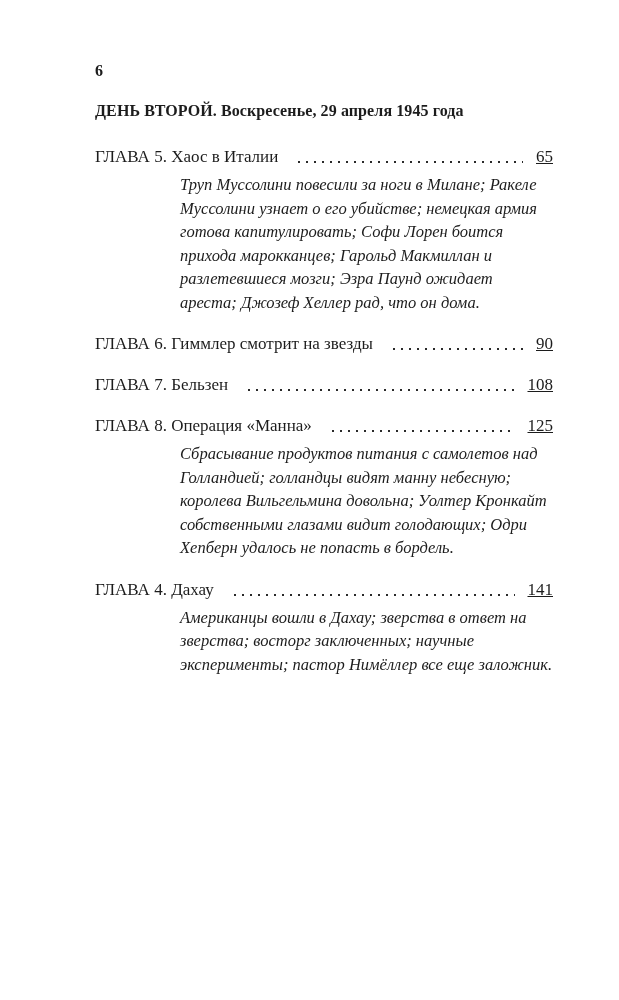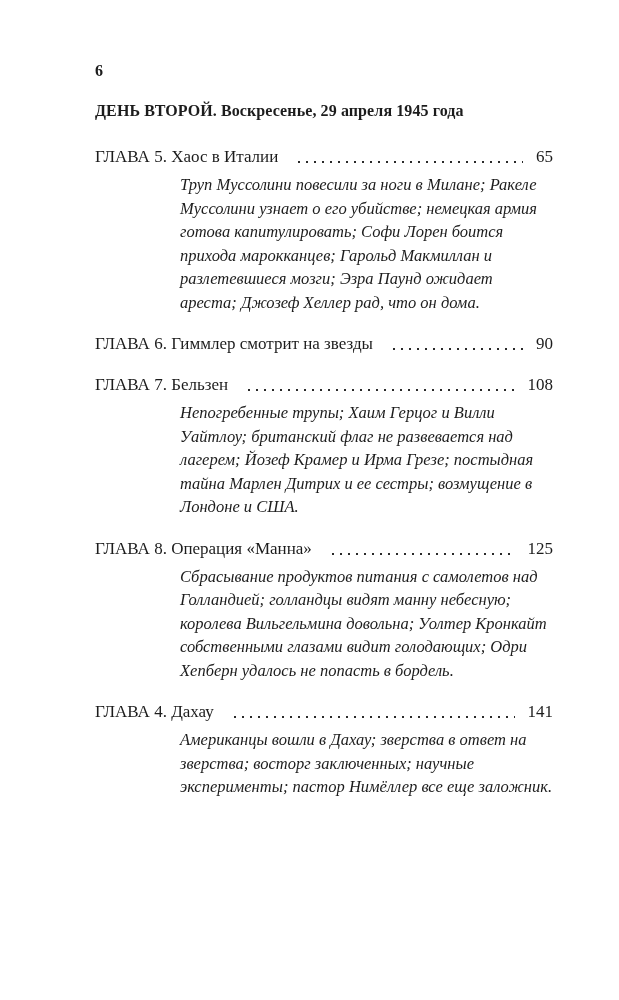--- a/index.html
+++ b/index.html
@@ -51,20 +51,21 @@
     align-self: stretch;
     margin: 0 5px 0 7px;
     background-image: radial-gradient(circle, #2a2a2a 1.15px, rgba(0,0,0,0) 1.45px);
     background-size: 8px 4px;
     background-repeat: repeat-x;
     background-position: 2px calc(100% - 4px);
   }
   .toc-page {
     white-space: nowrap;
     flex: 0 0 auto;
+    text-decoration: underline;
   }
   .toc-summary {
     font-style: italic;
     font-size: 16.5px;
     line-height: 23.5px;
     margin: 5px 0 0 85px;
   }
 </style>
 </head>
 <body>
@@ -93,21 +94,20 @@
         <span class="toc-page">90</span>
       </div>
     </div>
 
     <div class="toc-entry">
       <div class="toc-line">
         <span class="toc-title">ГЛАВА 7. Бельзен</span>
         <span class="toc-leader"></span>
         <span class="toc-page">108</span>
       </div>
-      <div class="toc-summary">Непогребенные трупы; Хаим Герцог и Вилли Уайтлоу; британский флаг не развевается над лагерем; Йозеф Крамер и Ирма Грезе; постыдная тайна Марлен Дитрих и ее сестры; возмущение в Лондоне и США.</div>
     </div>
 
     <div class="toc-entry">
       <div class="toc-line">
         <span class="toc-title">ГЛАВА 8. Операция «Манна»</span>
         <span class="toc-leader"></span>
         <span class="toc-page">125</span>
       </div>
       <div class="toc-summary">Сбрасывание продуктов питания с самолетов над Голландией; голландцы видят манну небесную; королева Вильгельмина довольна; Уолтер Кронкайт собственными глазами видит голодающих; Одри Хепберн удалось не попасть в бордель.</div>
     </div>

